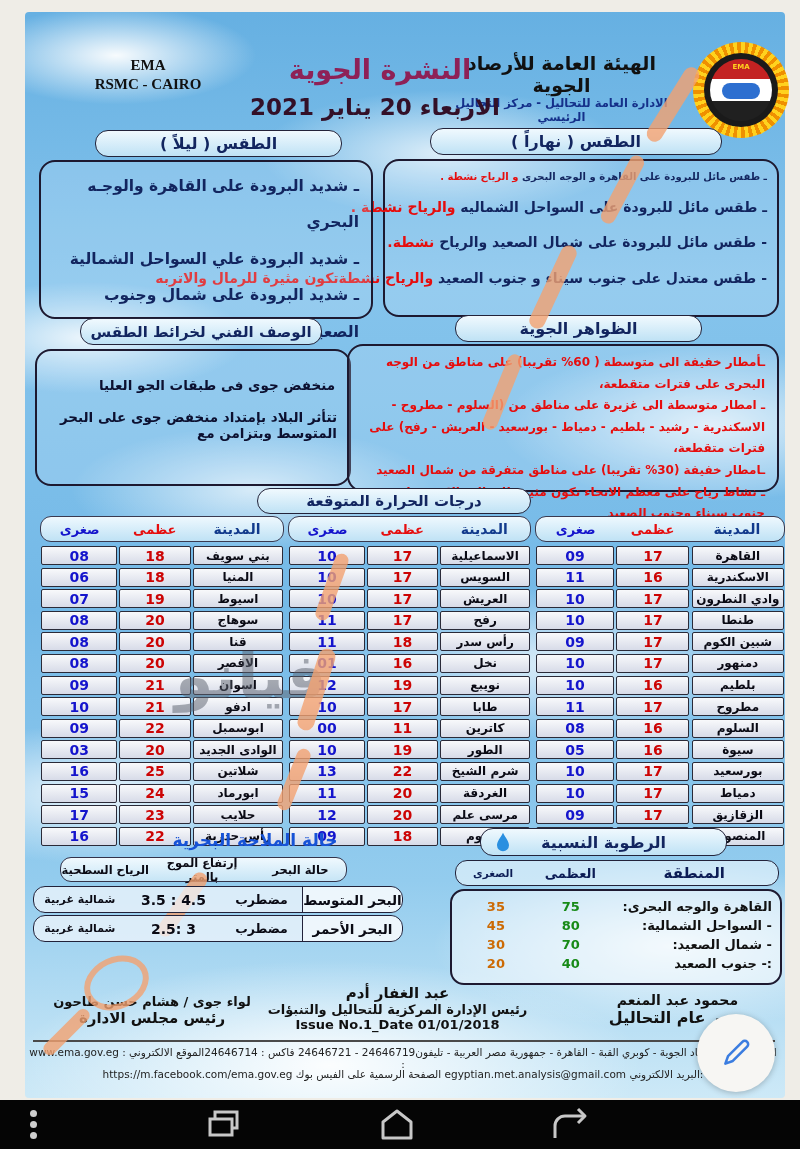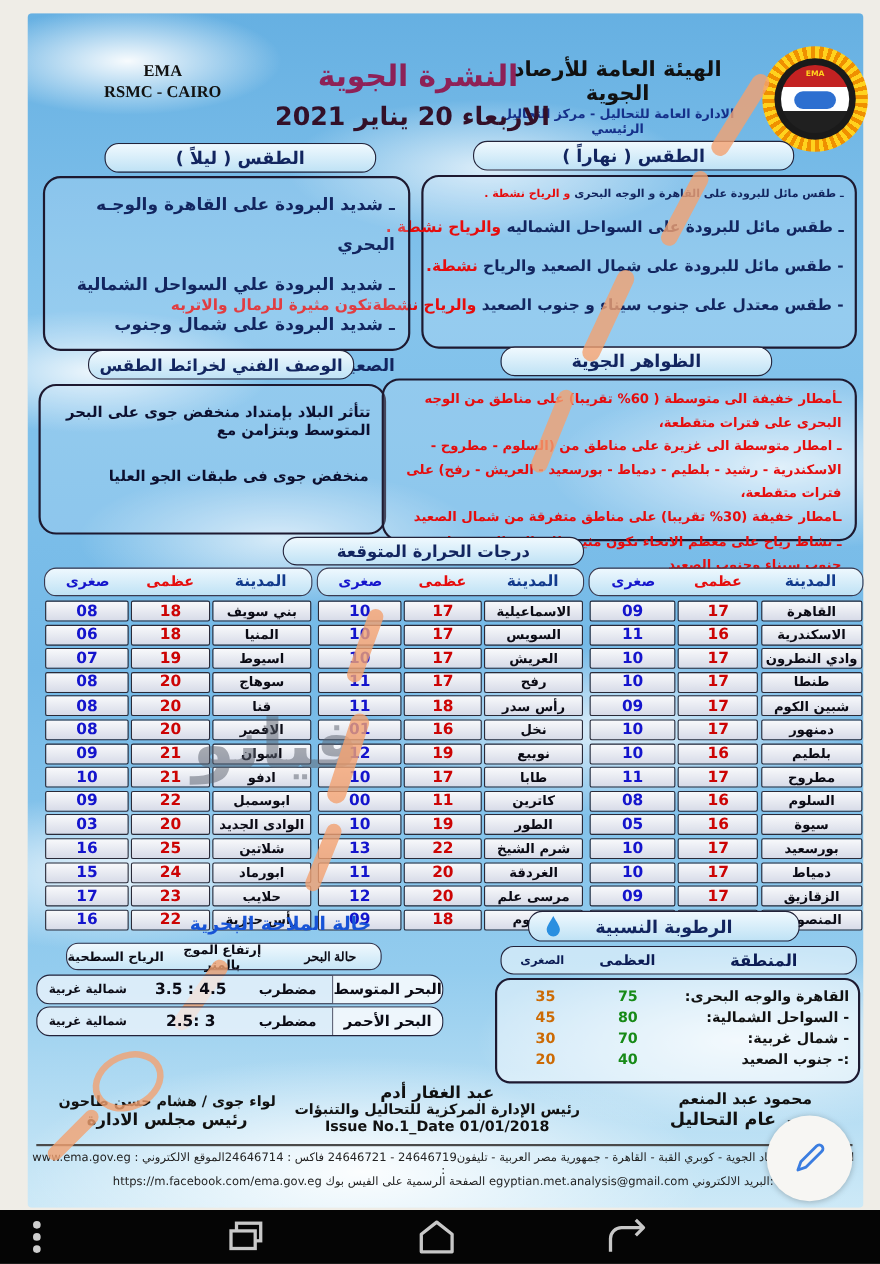--- a/index.html
+++ b/index.html
@@ -154,22 +154,22 @@
   <div class="pill" style="left:70px;top:118px;width:245px;height:25px;font-size:16px;">الطقس ( ليلاً )</div>
   <div class="obox" style="left:14px;top:148px;width:330px;height:155px;"></div>
   <div class="wx-list" id="night-list" style="left:24px;top:156px;width:310px;">
       <div class="wx-item" style="font-size: 15.5px; line-height: 2.35;">ـ شديد البرودة على القاهرة والوجـه البحري</div>
       <div class="wx-item" style="font-size: 15.5px; line-height: 2.35;">ـ شديد البرودة علي السواحل الشمالية</div>
       <div class="wx-item" style="font-size: 15.5px; line-height: 2.35;">ـ شديد البرودة على شمال وجنوب الصعيد</div>
     </div>
 
   <div class="pill" style="left:55px;top:306px;width:240px;height:25px;font-size:15px;">الوصف الفني لخرائط الطقس</div>
   <div class="obox" style="left:10px;top:337px;width:312px;height:133px;">
+    <div class="rtl" style="padding:26px 12px 0 60px;text-align:center;font-size:13.5px;font-weight:bold;color:#0c1030;">منخفض جوى فى طبقات الجو العليا</div>
     <div class="rtl" style="padding:16px 12px 0;text-align:right;font-size:13.5px;font-weight:bold;color:#0c1030;">تتأثر البلاد بإمتداد منخفض جوى على البحر المتوسط  وبتزامن مع</div>
-    <div class="rtl" style="padding:26px 12px 0 60px;text-align:center;font-size:13.5px;font-weight:bold;color:#0c1030;">منخفض جوى فى طبقات الجو العليا</div>
   </div>
 
   <div class="pill" style="left:430px;top:303px;width:245px;height:25px;font-size:16px;">الظواهر الجوية</div>
   <div class="obox" style="left:322px;top:332px;width:428px;height:144px;">
     <div class="rtl" id="phenomena-list" style="padding:6px 12px;">
         <div class="ph-item">ـأمطار خفيفة الى متوسطة  ( 60% تقريبا) على مناطق من  الوجه البحرى على فترات متقطعة،</div>
         <div class="ph-item">ـ امطار متوسطة الى غزيرة على مناطق من (السلوم - مطروح -  الاسكندرية - رشيد - بلطيم - دمياط - بورسعيد - العريش - رفح) على فترات متقطعة،</div>
         <div class="ph-item">ـامطار خفيفة (30% تقريبا) على مناطق متفرقة  من شمال الصعيد</div>
         <div class="ph-item">ـ نشاط رياح  على معظم الانحاء تكون مثيرة للرمال والاتربه على جنوب سيناء وجنوب الصعيد</div>
       </div>
@@ -404,21 +404,21 @@
       </div>
       <div class="trow">
         <div class="tcell c-city">رأس حدربة</div>
         <div class="tcell c-max">22</div>
         <div class="tcell c-min">16</div>
       </div>
     </div>
 
   <div class="abs marine-head" style="left:110px;top:818px;width:240px;">حالة الملاحة البحرية</div>
   <div class="mhdr" style="left:35px;top:845px;width:285px;">
-    <span style="width:32%;text-align:center;font-family:Liberation Serif, serif;">حالة البحر</span>
+    <span style="width:32%;text-align:center;">حالة البحر</span>
     <span style="width:37%;text-align:center;">إرتفاع الموج بالمتر</span>
     <span style="width:31%;text-align:center;">الرياح السطحية</span>
   </div>
   <div id="marine-rows"></div>
 
   <div class="pill" style="left:455px;top:816px;width:245px;height:26px;font-size:16px;">
     <span>الرطوبة النسبية</span>
     <svg width="16" height="20" viewBox="0 0 24 30" style="position:absolute;left:14px;top:3px;">
       <path d="M12 1 C8 9 3 14 3 20 a9 9 0 0 0 18 0 C21 14 16 9 12 1 Z" fill="#2a8fe0"></path>
     </svg>
@@ -434,21 +434,21 @@
           <span class="h-region">القاهرة والوجه البحرى:</span>
           <span class="h-max">75</span>
           <span class="h-min">35</span>
         </div>
         <div class="hrow">
           <span class="h-region">- السواحل الشمالية:</span>
           <span class="h-max">80</span>
           <span class="h-min">45</span>
         </div>
         <div class="hrow">
-          <span class="h-region">- شمال غربية:</span>
+          <span class="h-region">- شمال الصعيد:</span>
           <span class="h-max">70</span>
           <span class="h-min">30</span>
         </div>
         <div class="hrow">
           <span class="h-region">:- جنوب الصعيد</span>
           <span class="h-max">40</span>
           <span class="h-min">20</span>
         </div>
       </div>
   </div>

